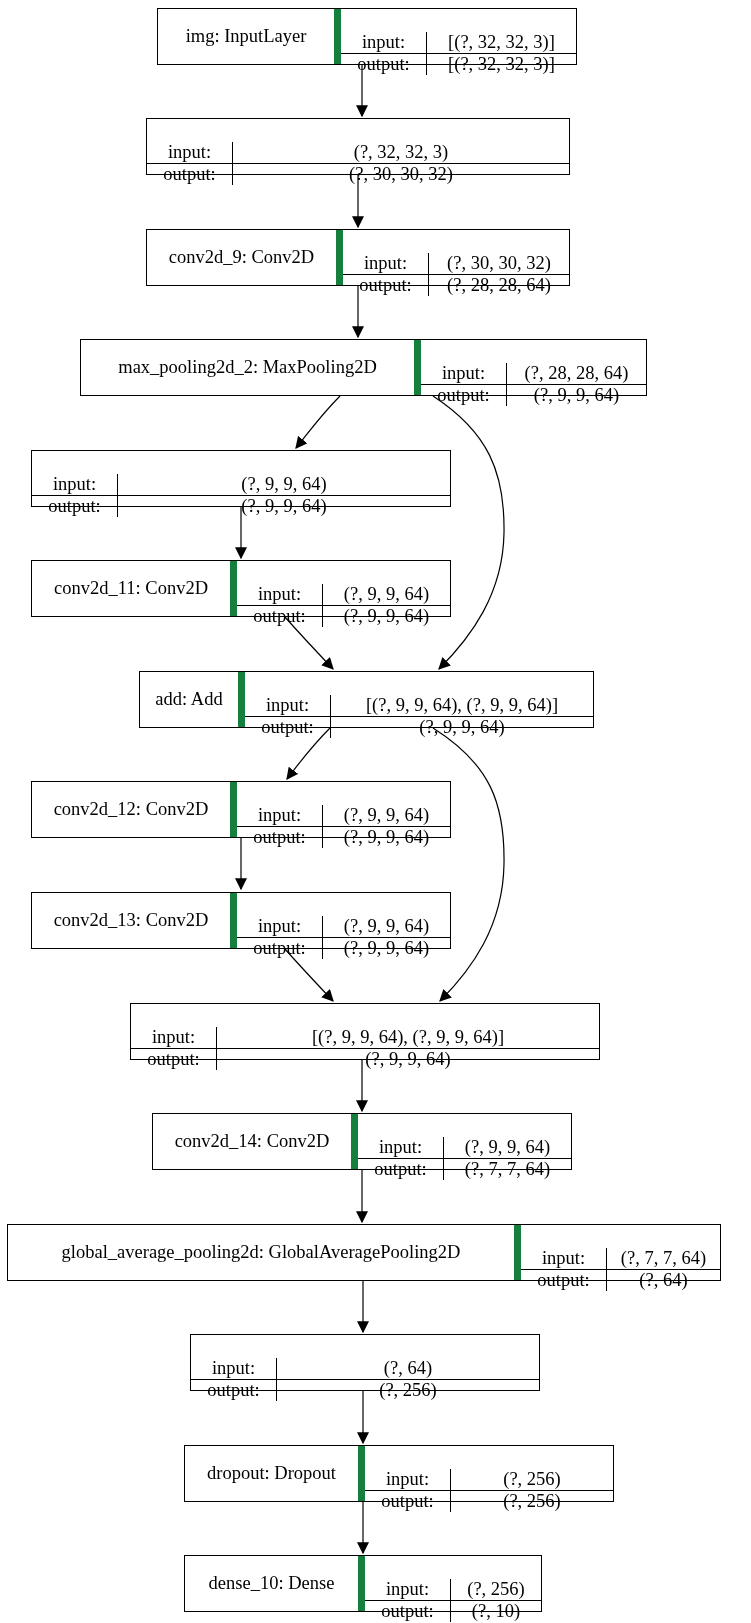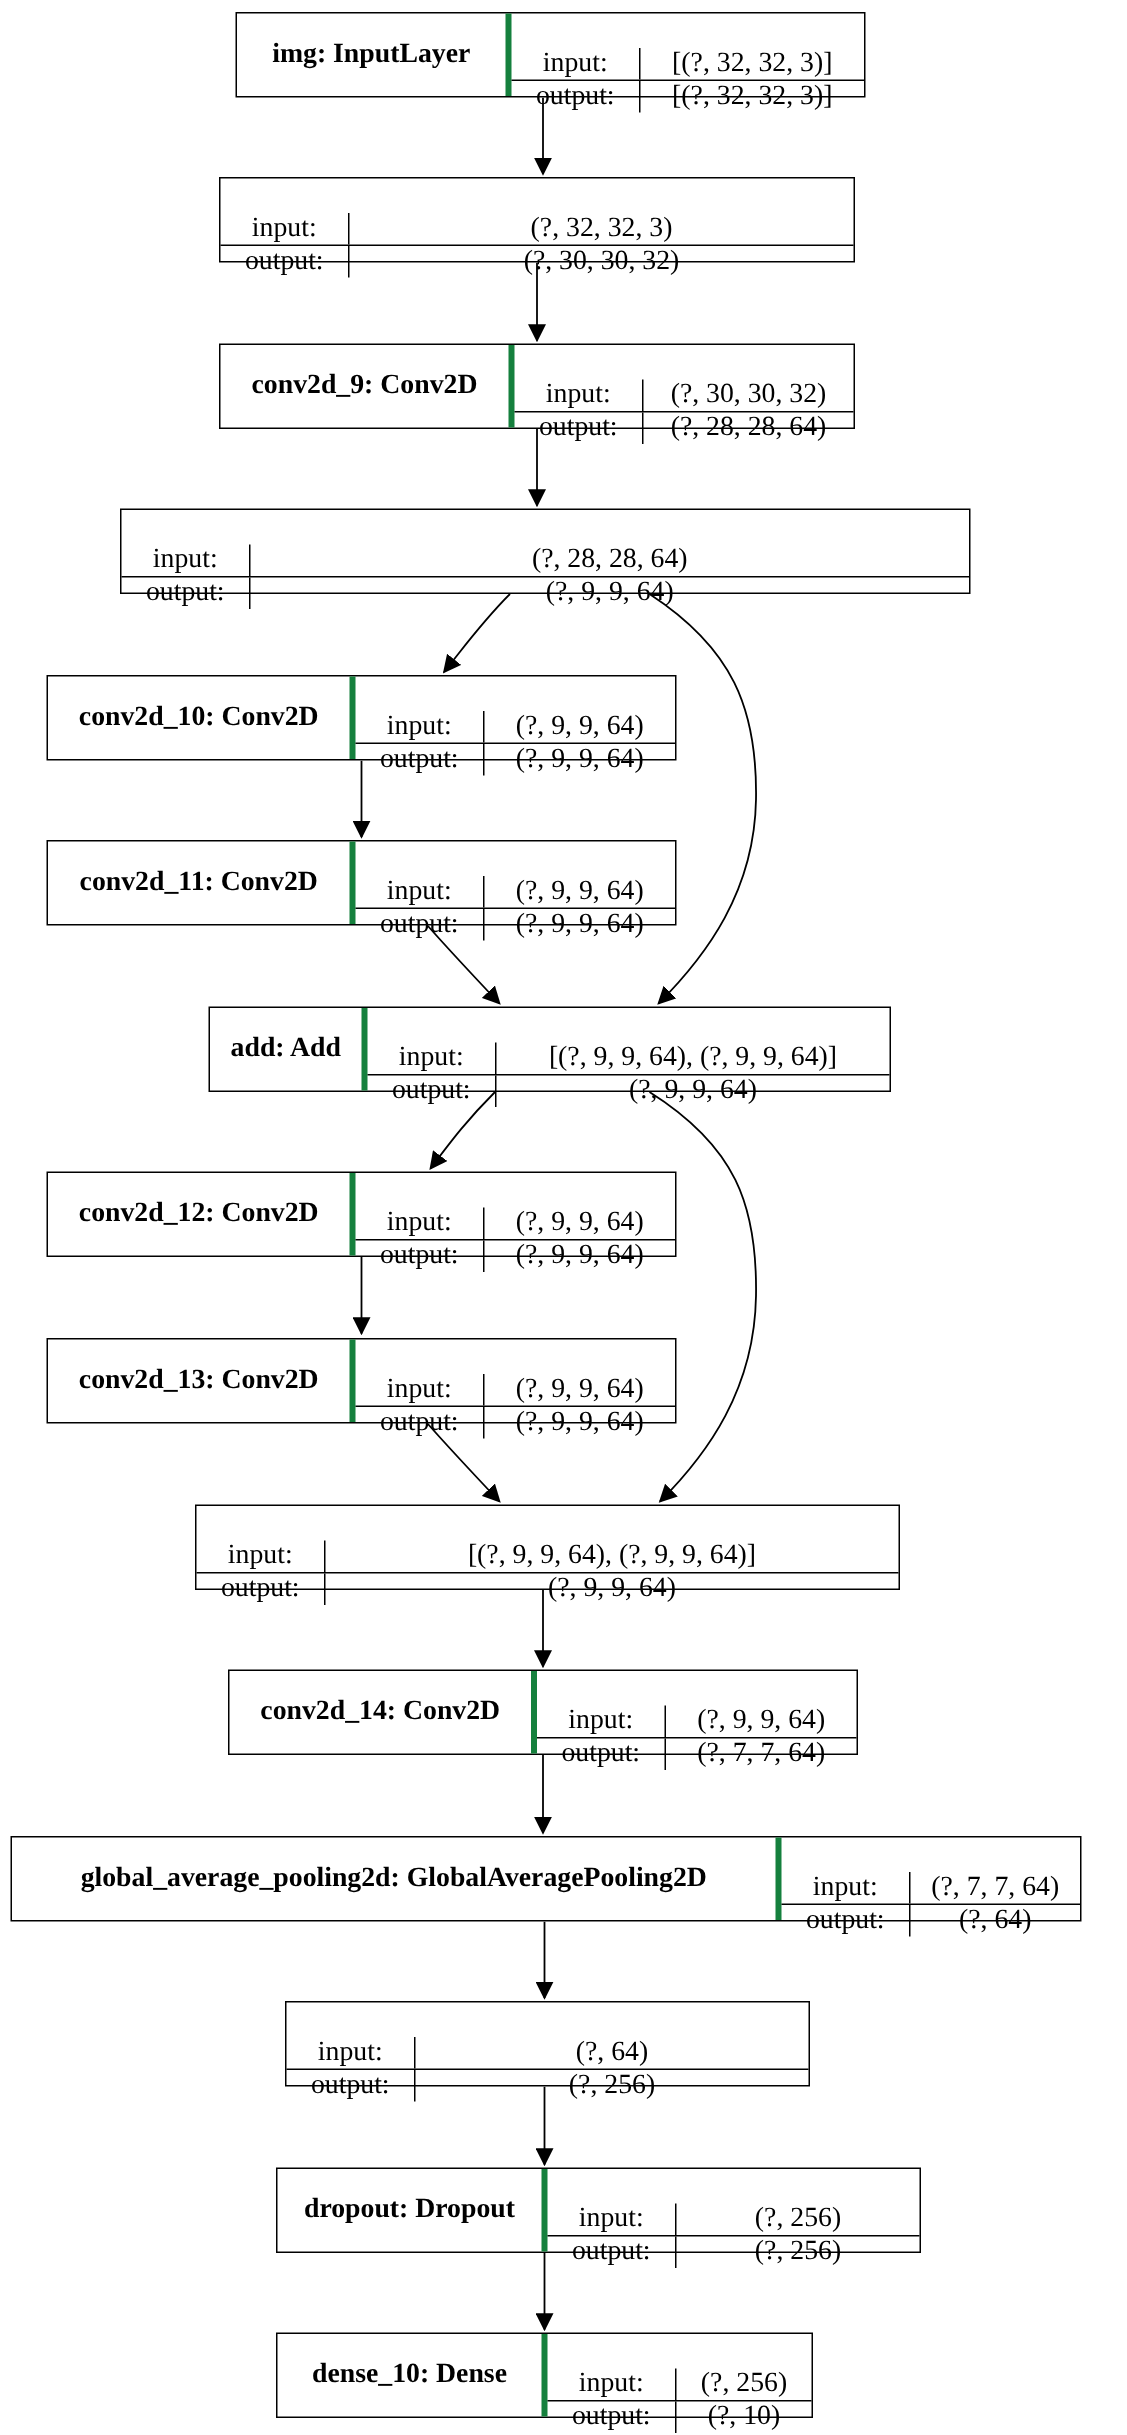--- a/index.html
+++ b/index.html
@@ -3,21 +3,21 @@
 <meta charset="utf-8">
 <style>
   html,body{margin:0;padding:0;background:#ffffff;}
   #canvas{position:relative;width:751px;height:1623px;background:#ffffff;
           font-family:"Liberation Serif", serif;color:#000;}
   #edges{position:absolute;left:0;top:0;width:751px;height:1623px;}
   .node{position:absolute;display:flex;height:57px;background:#fff;
         border:1px solid #000;box-sizing:border-box;font-size:18.5px;
         white-space:nowrap;}
   .lbl{display:flex;align-items:center;justify-content:center;
-       border-right:4px solid #15803d;box-sizing:border-box;flex-shrink:0;font-weight:bold;}
+       border-right:7px solid #15803d;box-sizing:border-box;flex-shrink:0;}
   .io{flex:1;display:flex;flex-direction:column;min-width:0;margin-top:23px;}
   .row{flex:1;display:flex;min-width:0;}
   .row.in{border-bottom:1px solid #000;}
   .key{width:86px;display:flex;align-items:center;justify-content:center;
        border-right:1px solid #000;box-sizing:border-box;flex-shrink:0;}
   .val{flex:1;display:flex;align-items:center;justify-content:center;
        overflow:hidden;}
 </style>
 </head>
 <body>
@@ -85,34 +85,34 @@
         <div class="val">(?, 30, 30, 32)</div>
       </div>
         <div class="row">
         <div class="key">output:</div>
         <div class="val">(?, 28, 28, 64)</div>
     </div>
       </div>
   </div>
 
   <div class="node" style="left:80px;top:339px;width:567px">
+    <div class="lbl" style="width:340px">max_pooling2d_2: MaxPooling2D</div>
     <div class="io">
         <div class="row in">
         <div class="key">input:</div>
         <div class="val">(?, 28, 28, 64)</div>
       </div>
         <div class="row">
         <div class="key">output:</div>
         <div class="val">(?, 9, 9, 64)</div>
     </div>
       </div>
   </div>
 
   <div class="node" style="left:31px;top:450px;width:420px">
-    <div class="lbl" style="width:205px">conv2d_10: Conv2D</div>
     <div class="io">
         <div class="row in">
         <div class="key">input:</div>
         <div class="val">(?, 9, 9, 64)</div>
       </div>
         <div class="row">
         <div class="key">output:</div>
         <div class="val">(?, 9, 9, 64)</div>
     </div>
       </div>

